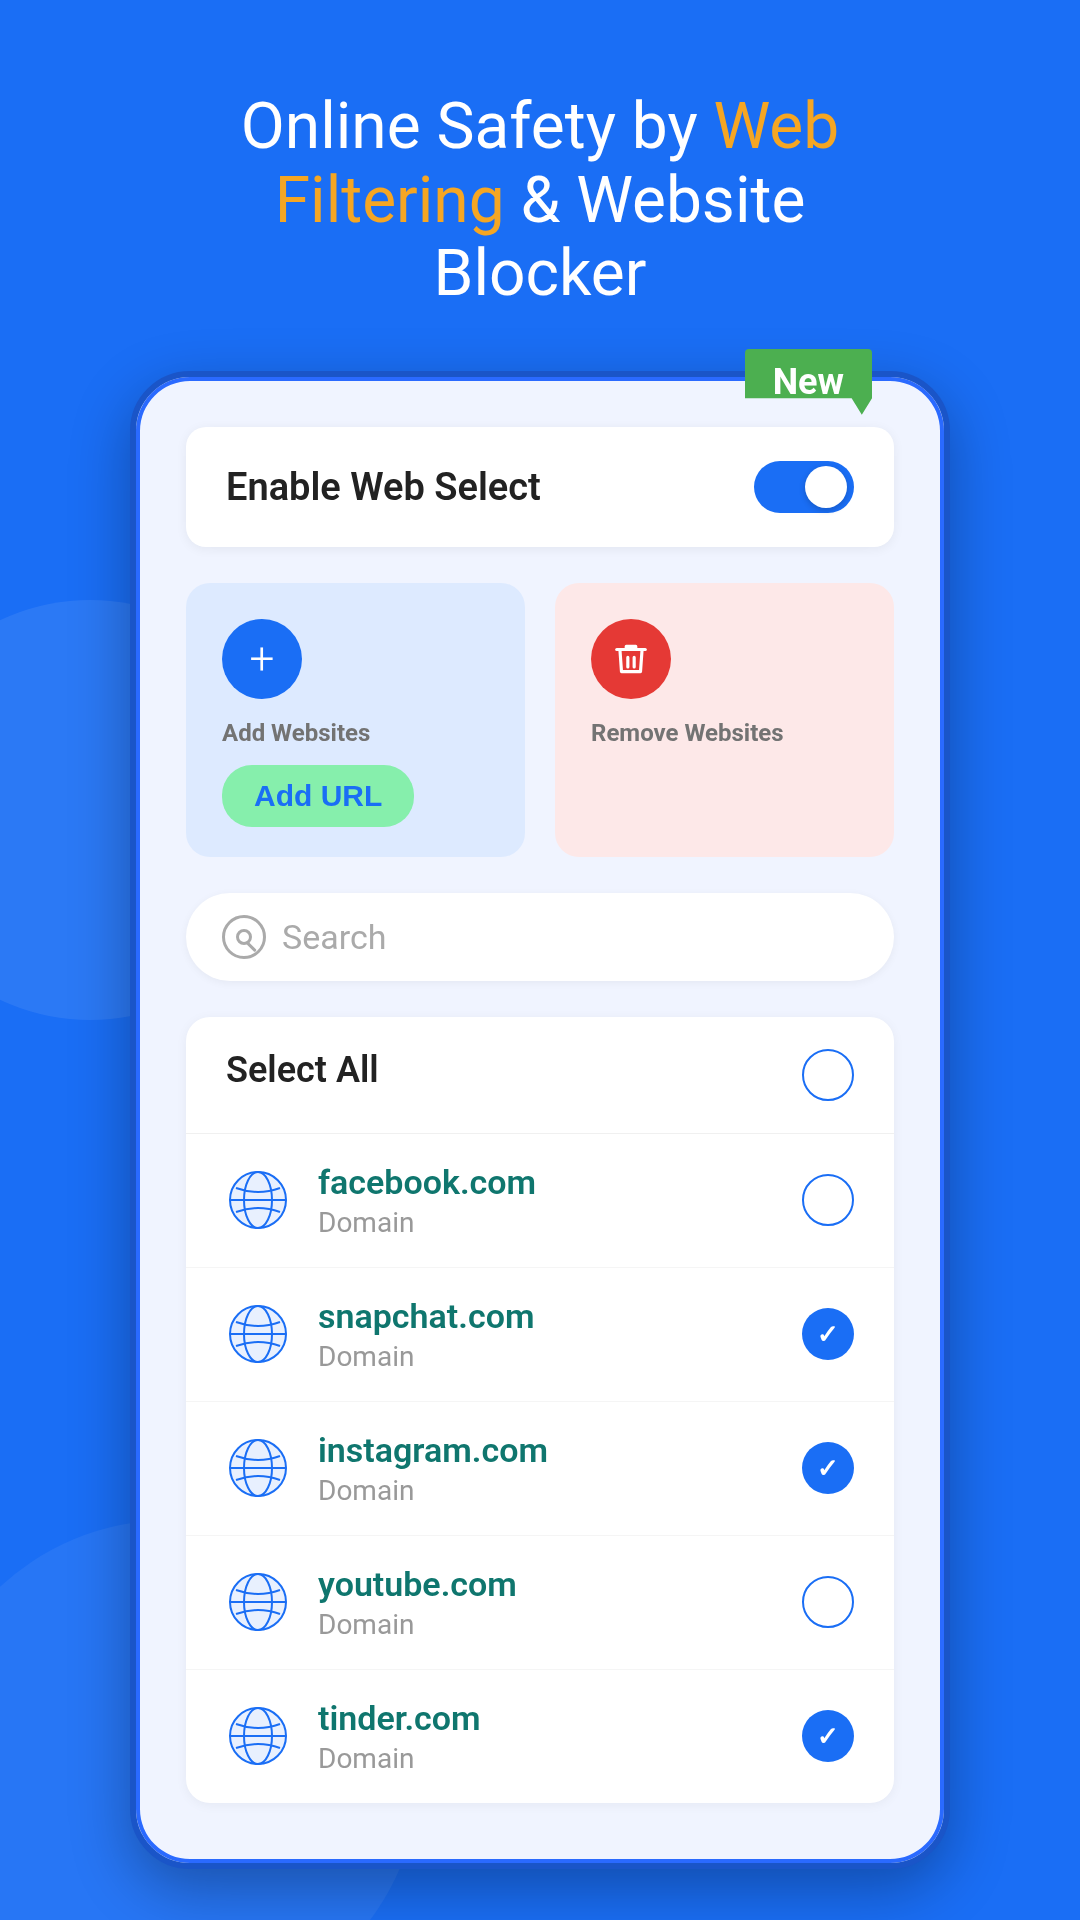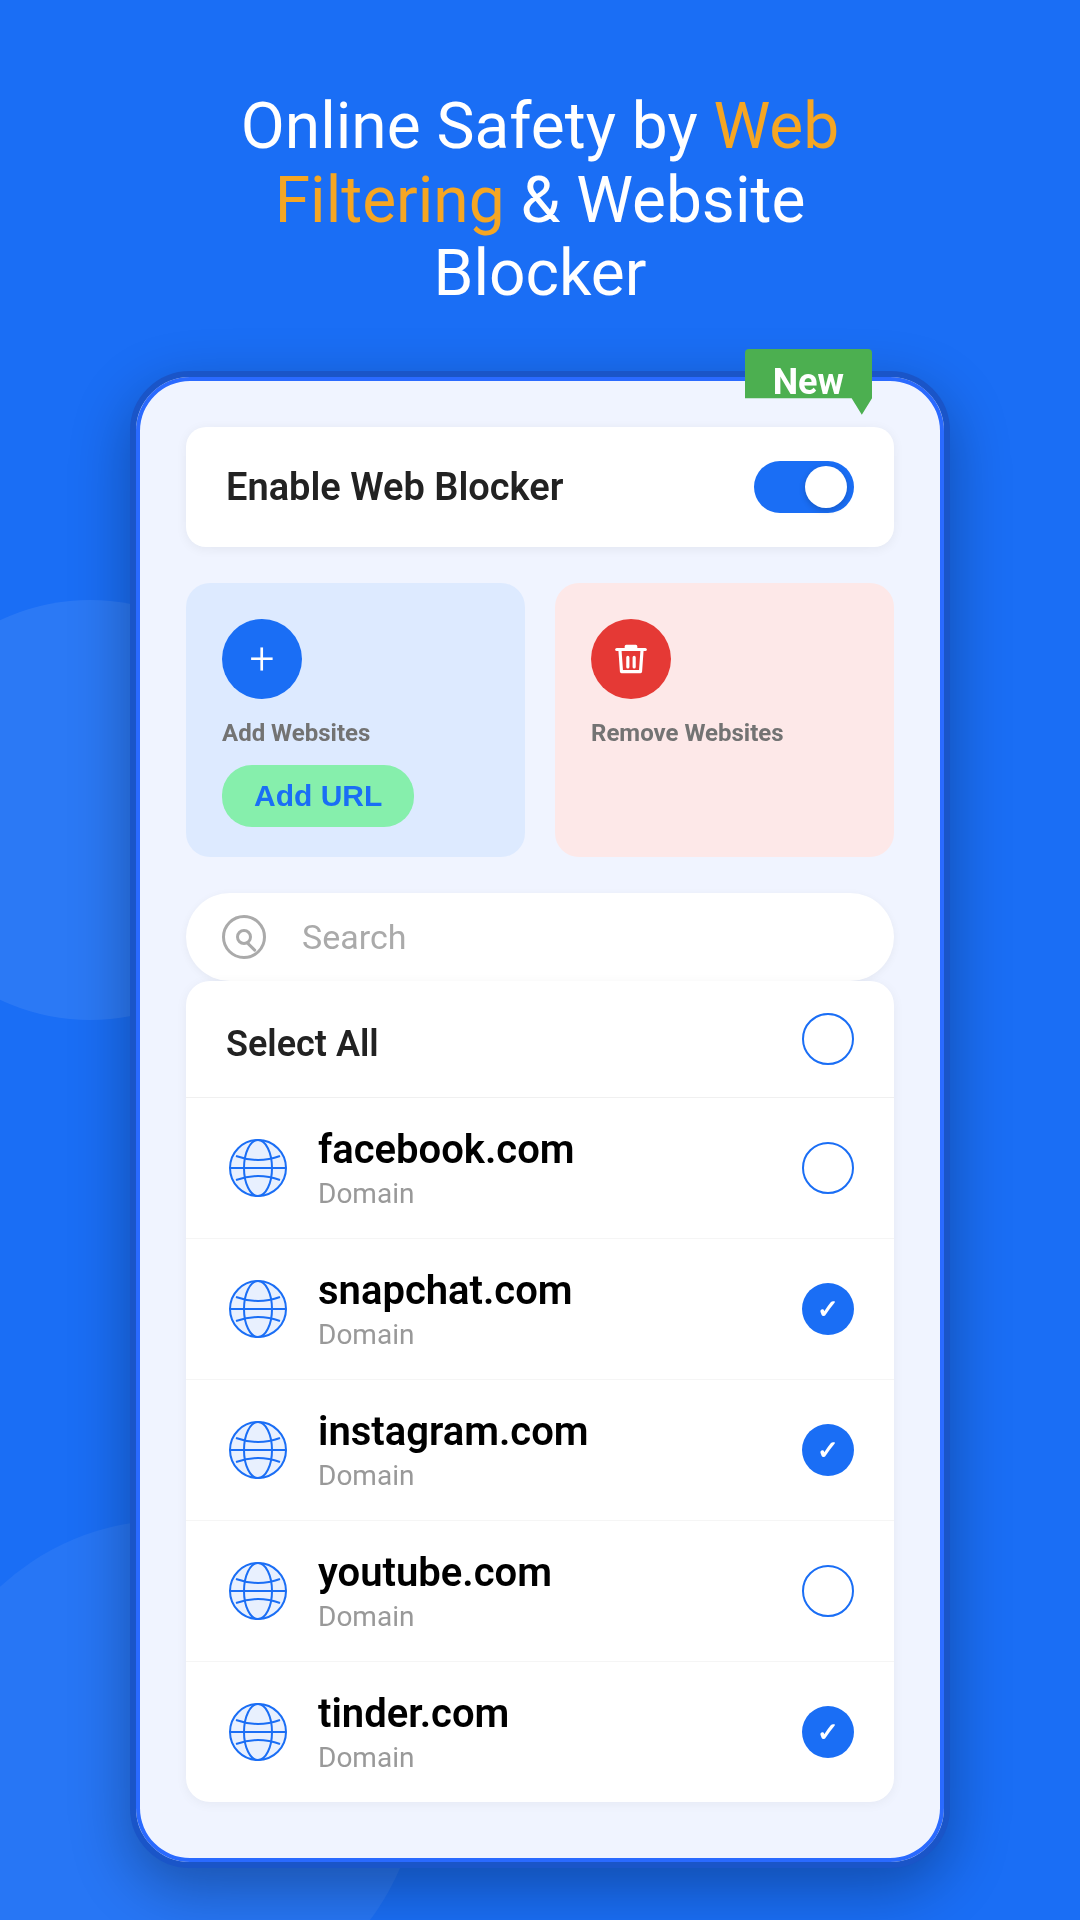--- a/index.html
+++ b/index.html
@@ -182,21 +182,22 @@
       border: none;
     }
 
     
     .search-bar {
       background: white;
       border-radius: 50px;
       display: flex;
       align-items: center;
       padding: 22px 36px;
-      gap: 36px;
+      margin-bottom: 36px;
+      gap: 16px;
       box-shadow: 0 2px 8px rgba(0,0,0,0.05);
     }
     .search-icon-wrap {
       width: 44px;
       height: 44px;
       border: 3px solid #aaa;
       border-radius: 50%;
       display: flex;
       align-items: center;
       justify-content: center;
@@ -227,21 +228,21 @@
 
     
     .list-container {
       background: white;
       border-radius: 24px;
       overflow: hidden;
       box-shadow: 0 2px 12px rgba(0,0,0,0.05);
     }
     .select-all-row {
       display: flex;
-      align-items: flex-end;
+      align-items: flex-start;
       justify-content: space-between;
       padding: 32px 40px;
       border-bottom: 1px solid #f0f0f0;
     }
     .select-all-label {
       font-size: 36px;
       font-weight: 600;
       color: #222;
     }
 
@@ -260,23 +261,23 @@
     .globe-icon {
       width: 64px;
       height: 64px;
       flex-shrink: 0;
     }
 
     .site-info {
       flex: 1;
     }
     .site-name {
-      font-size: 40px;
+      font-size: 34px;
       font-weight: 600;
-      color: #000000;
+      color: #0f766e;
     }
     .site-type {
       font-size: 28px;
       color: #999;
       margin-top: 4px;
     }
 
     
     .checkbox {
       width: 52px;
@@ -313,21 +314,21 @@
     <span>Blocker</span>
   </div>
 </div>
 
 <div class="phone-wrapper">
   <div class="phone-frame">
 
     <div class="new-badge">New</div>
 
     <div class="enable-row">
-      <span class="enable-label">Enable Web Blocker</span>
+      <span class="enable-label">Enable Web Select</span>
       <div class="toggle">
         <div class="toggle-knob"></div>
       </div>
     </div>
 
     <div class="action-cards">
 
       <div class="action-card card-add">
         <div class="card-icon-circle icon-blue">
           <span style="font-size:44px; font-weight:300;">+</span>

